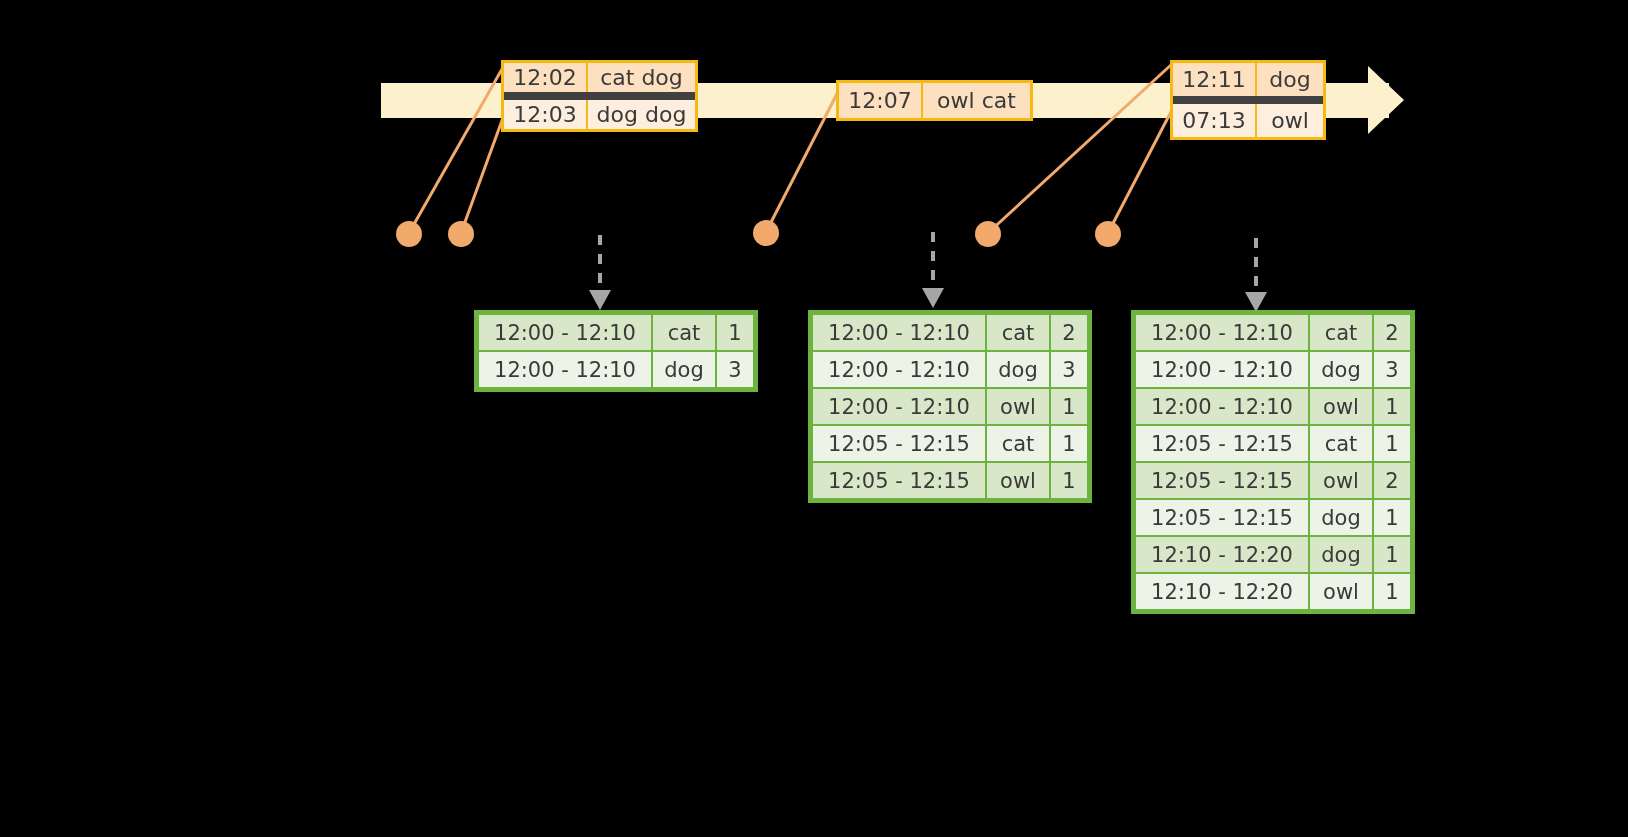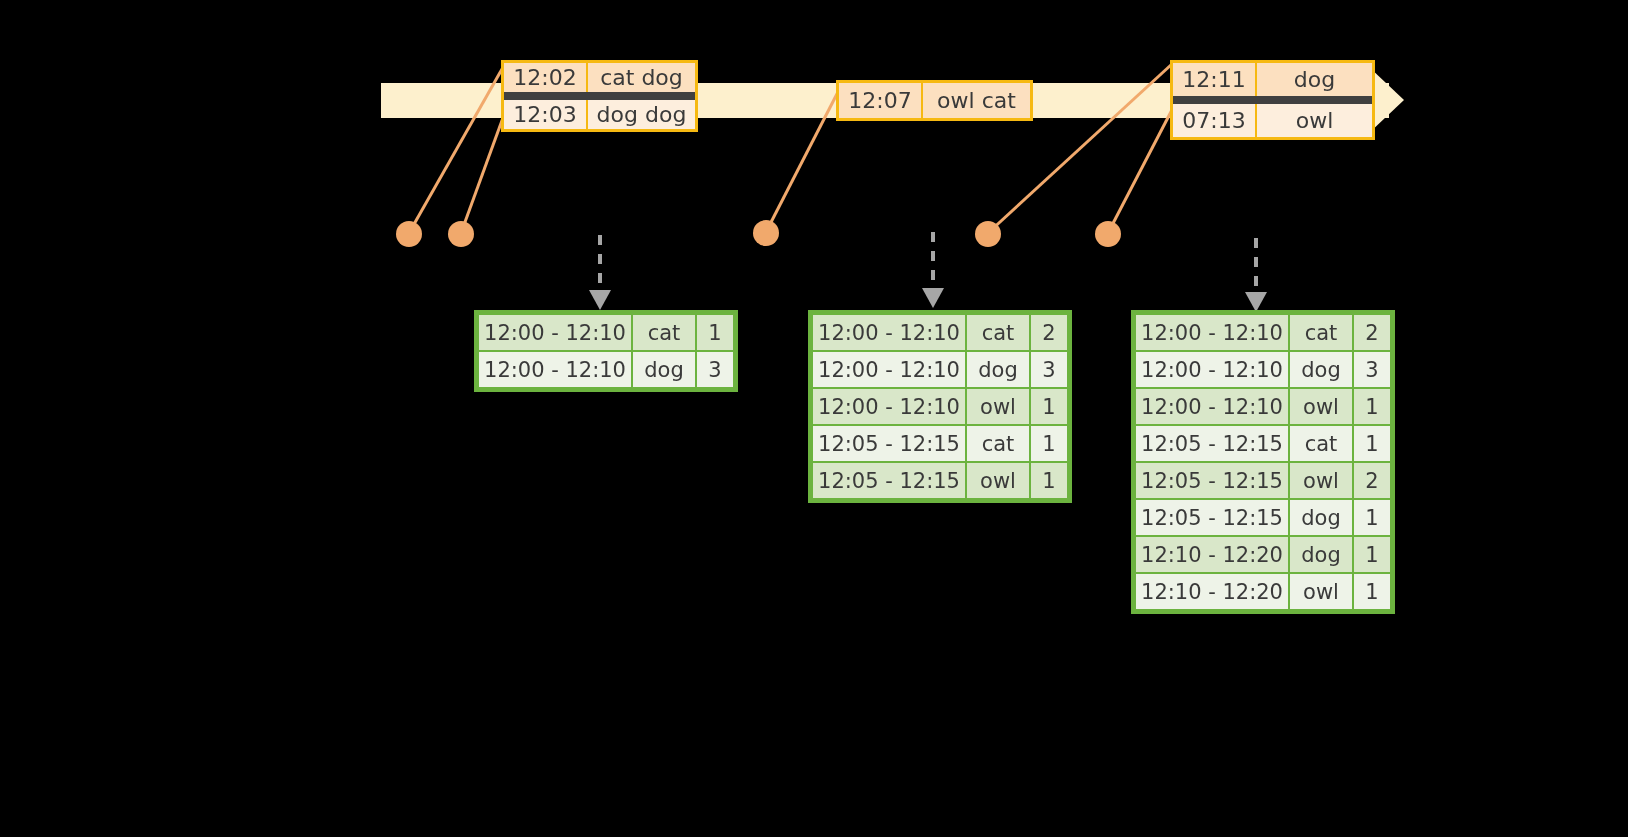--- a/index.html
+++ b/index.html
@@ -25,21 +25,21 @@
   .evt-words{flex:1;}
   .shadeA .evt-time,.shadeA .evt-words{background:#fce0c0;}
   .shadeB .evt-time,.shadeB .evt-words{background:#fdeedd;}
 
   
   .rtable{position:absolute;border:3px solid #6cb33f;background:#6cb33f;
           box-sizing:border-box;padding:2px;display:flex;flex-direction:column;gap:2px;}
   .rrow{display:flex;gap:2px;height:35px;}
   .rcell{display:flex;align-items:center;justify-content:center;
          font-size:21px;color:#3a3a3a;box-sizing:border-box;}
-  .c-win{width:152px;}
+  .c-win{width:172px;}
   .c-word{width:62px;}
   .c-cnt{width:36px;}
   .darkrow .rcell{background:#d9e7c9;}
   .lightrow .rcell{background:#eef3e8;}
 
   
   .dot{position:absolute;width:26px;height:26px;border-radius:50%;
        background:#f1a96c;}
 </style>
 </head>
@@ -87,21 +87,21 @@
     </div>
   </div>
 
   <div class="evt" style="left:836px;top:80px;width:197px;height:41px;">
     <div class="evt-row shadeA">
       <div class="evt-time">12:07</div>
       <div class="evt-words">owl cat</div>
     </div>
   </div>
 
-  <div class="evt" style="left:1170px;top:60px;width:205px;height:80px;">
+  <div class="evt" style="left:1170px;top:60px;width:156px;height:80px;">
     <div class="evt-row shadeA">
       <div class="evt-time">12:11</div>
       <div class="evt-words">dog</div>
     </div>
     <div class="evt-row shadeB">
       <div class="evt-time">07:13</div>
       <div class="evt-words">owl</div>
     </div>
   </div>
 

